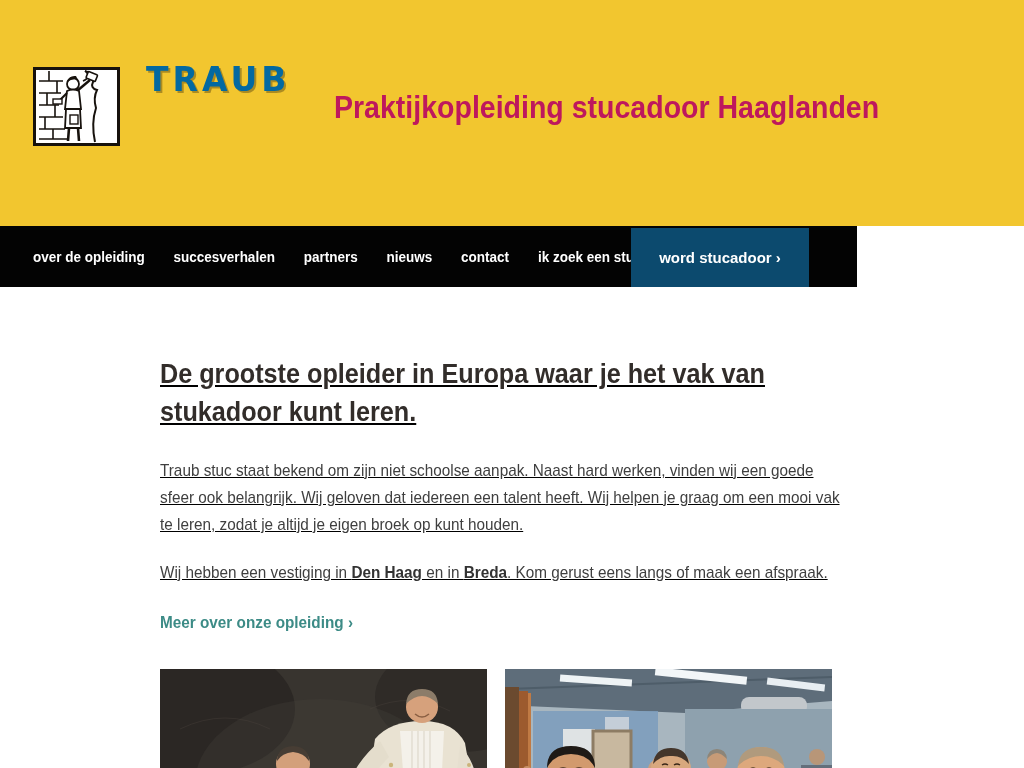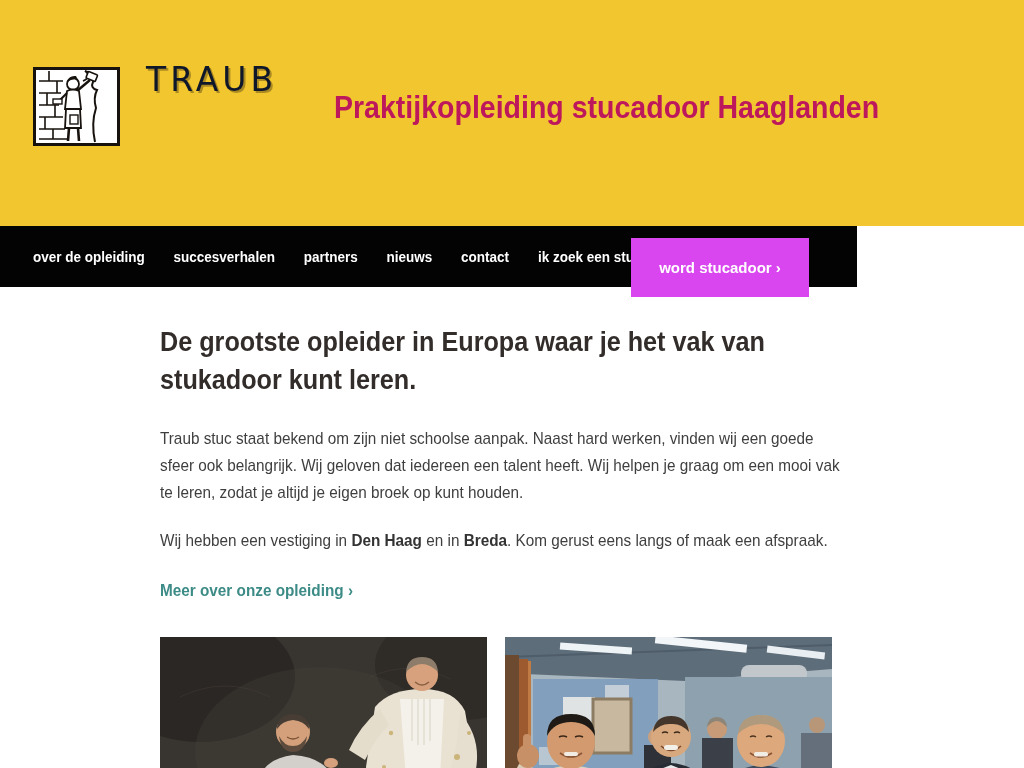--- a/index.html
+++ b/index.html
@@ -5,46 +5,46 @@
   * { margin:0; padding:0; box-sizing:border-box; }
   html,body { width:1024px; height:768px; overflow:hidden; background:#ffffff;
               font-family:"Liberation Sans","DejaVu Sans",sans-serif; }
   #viewport { position:relative; width:1024px; height:768px; overflow:hidden; background:#fff; }
 
   
   .header { position:relative; width:1024px; height:226px; background:#f2c62f; }
   .logo-box { position:absolute; left:33px; top:67px; width:87px; height:79px; cursor:pointer; }
   .logo-box svg { display:block; width:100%; height:100%; }
   .logo-type { position:absolute; left:146px; top:62px; width:150px; cursor:pointer; }
-  .brand-top { font-family:"DejaVu Sans",sans-serif; font-weight:normal; font-size:33px;
-               letter-spacing:4px; color:#0f172a; line-height:36px;
+  .brand-top { font-family:"DejaVu Sans",sans-serif; font-weight:bold; font-size:33px;
+               letter-spacing:4px; color:#0369a1; line-height:36px;
                text-shadow:2px 2px 0 rgba(40,30,10,0.35); }
   .brand-bottom-row { display:flex; align-items:flex-end; margin-top:-8px; }
   .brand-rule { height:3px; background:#17120d; margin-bottom:9px; }
   .rule-left { width:46px; }
   .rule-right { width:15px; margin-left:3px; }
   .brand-bottom { font-family:"DejaVu Serif",serif; font-style:italic; font-weight:bold;
                   font-size:33px; line-height:34px; color:#17120d; letter-spacing:1px; }
   .site-title { position:absolute; left:334px; top:90px; font-size:31px; font-weight:bold;
                 color:#be185d; white-space:nowrap; }
   .condense { display:inline-block; transform:scaleX(0.92); transform-origin:0 50%; white-space:nowrap; }
 
   
   .navbar { position:relative; width:857px; height:61px; background:#030303; }
   .nav-items { position:absolute; left:33px; top:0; height:61px; display:flex; align-items:center;
                transform:scaleX(0.9); transform-origin:0 50%; }
   .nav-item { color:#fff; font-weight:bold; font-size:15px; margin-right:32px; white-space:nowrap;
               cursor:pointer; display:flex; align-items:center; }
   .ext-icon { margin-left:8px; display:inline-block; }
-  .cta-button { position:absolute; right:48px; top:2px; height:59px; width:178px; background:#d946ef;
+  .cta-button { position:absolute; right:48px; top:2px; height:59px; width:178px; background:#0c4a6e;
                 color:#fff; font-weight:bold; font-size:15px; display:flex; align-items:center;
-                justify-content:center; cursor:pointer; border:none;margin-top:10px; }
+                justify-content:center; cursor:pointer; border:none; }
 
   
-  .main { padding:36px 0 0 160px; }
+  .main { padding:68px 0 0 160px;text-decoration:underline; }
   .copy { transform:scaleX(0.9); transform-origin:0 0; width:756px; }
   h2.page-heading { font-size:28px; line-height:38px; color:#322d2a; font-weight:bold; margin-bottom:26px; }
   h2.page-heading .hl { display:block; white-space:nowrap; }
   p.body-text { font-size:17px; line-height:27px; color:#3f3f3f; margin-bottom:21px; width:100%; }
   p.body-text b { color:#333; }
   .more-link { display:inline-block; margin-top:6px; font-size:17px; font-weight:bold;
                color:#3c8b86; text-decoration:none; cursor:pointer; }
 
   .photo-row { display:flex; gap:18px; margin-top:36px; margin-left:160px; }
   .photo { width:327px; height:218px; overflow:hidden; background:#333; }

